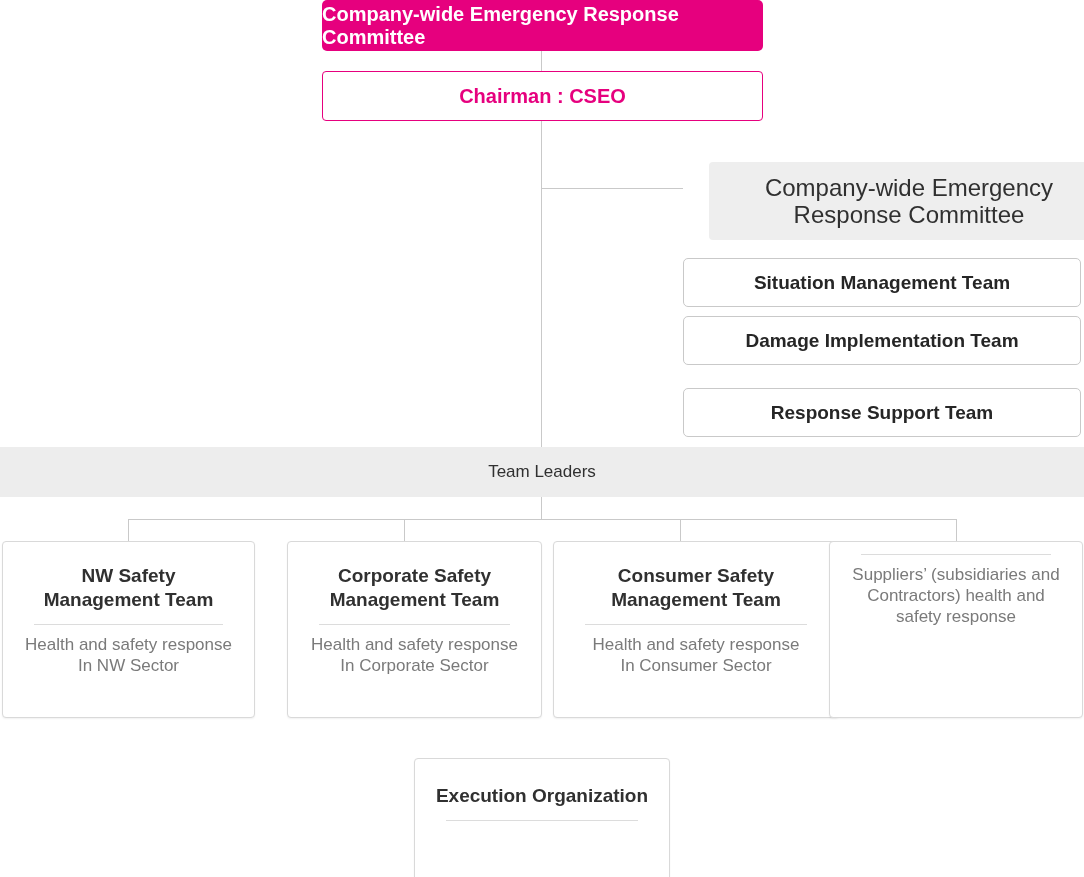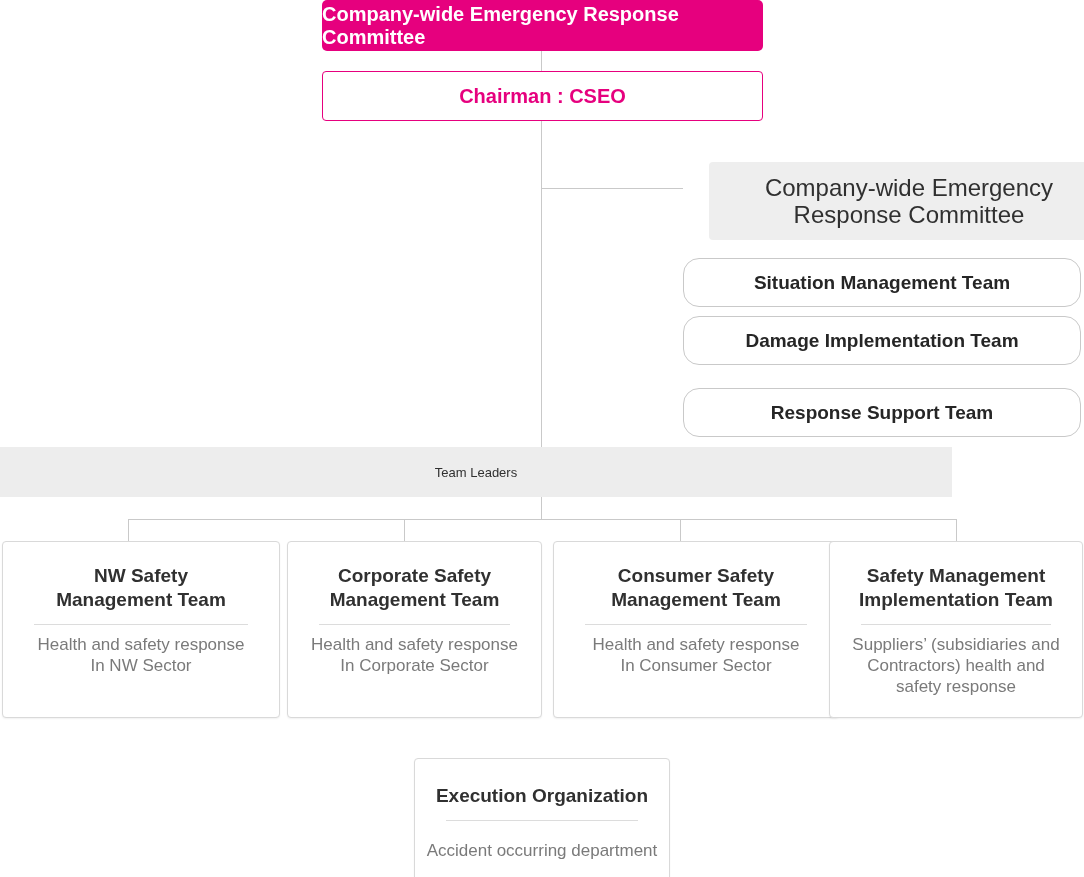--- a/index.html
+++ b/index.html
@@ -37,28 +37,28 @@
   }
   .panel-header{
     left:709px;top:162px;width:400px;height:78px;
     background:var(--panel_gray);border-radius:4px;
     color:var(--title_text);font-size:24px;font-weight:400;line-height:27px;
     text-align:center;white-space:pre-line;
     display:flex;align-items:center;justify-content:center;
   }
   .panel-team{
     left:683px;width:398px;height:49px;
-    background:#ffffff;border:1px solid var(--line_gray);border-radius:16px;
+    background:#ffffff;border:1px solid var(--line_gray);border-radius:5px;
     color:var(--bold_text);font-size:19px;font-weight:700;
     display:flex;align-items:center;justify-content:center;
   }
   .leaders-bar{
-    left:0;top:447px;width:952px;height:50px;
+    left:0;top:447px;width:1084px;height:50px;
     background:var(--bar_gray);
-    color:var(--title_text);font-size:13px;font-weight:400;
+    color:var(--title_text);font-size:17px;font-weight:400;
     display:flex;align-items:center;justify-content:center;text-align:right;
   }
   .card{
     top:541px;height:177px;
     background:#ffffff;border:1px solid var(--card_border);border-radius:4px;
     box-shadow:0 1px 2px rgba(0,0,0,0.06);
     text-align:center;
   }
   .card .card-title{
     margin-top:22px;font-size:19px;font-weight:600;line-height:24px;
@@ -102,21 +102,21 @@
 
 <div class="abs leaders-bar">Team Leaders</div>
 
 <div class="vline" style="left:541px;top:497px;height:22px;"></div>
 <div class="hline" style="left:128px;top:519px;width:829px;"></div>
 <div class="vline" style="left:128px;top:519px;height:22px;"></div>
 <div class="vline" style="left:404px;top:519px;height:22px;"></div>
 <div class="vline" style="left:680px;top:519px;height:22px;"></div>
 <div class="vline" style="left:956px;top:519px;height:22px;"></div>
 
-<div class="abs card" style="left:2px;width:278px;">
+<div class="abs card" style="left:2px;width:253px;">
   <div class="card-title">NW Safety
 Management Team</div>
   <div class="divider"></div>
   <div class="card-desc">Health and safety response
 In NW Sector</div>
 </div>
 
 <div class="abs card" style="left:287px;width:255px;">
   <div class="card-title">Corporate Safety
 Management Team</div>
@@ -127,25 +127,22 @@
 
 <div class="abs card" style="left:553px;width:286px;">
   <div class="card-title">Consumer Safety
 Management Team</div>
   <div class="divider"></div>
   <div class="card-desc">Health and safety response
 In Consumer Sector</div>
 </div>
 
 <div class="abs card" style="left:829px;width:254px;">
-  <div class="card-title">Safety Management
-Implementation Team</div>
   <div class="divider"></div>
   <div class="card-desc">Suppliers’ (subsidiaries and
 Contractors) health and
 safety response</div>
 </div>
 
 <div class="abs card exec-card">
   <div class="card-title">Execution Organization</div>
   <div class="divider"></div>
-  <div class="card-desc">Accident occurring department</div>
 </div>
 
 </body></html>

